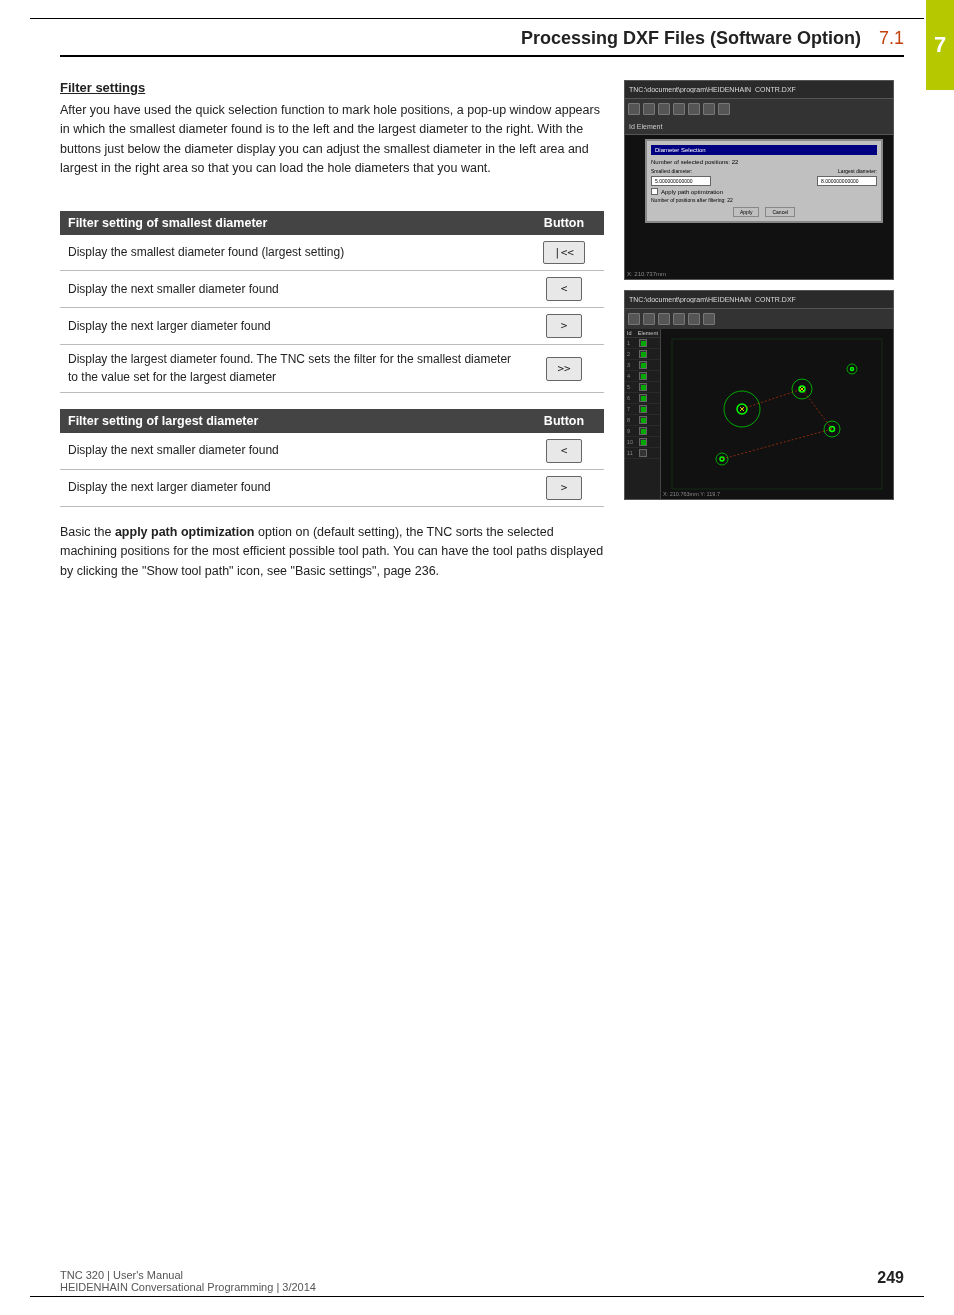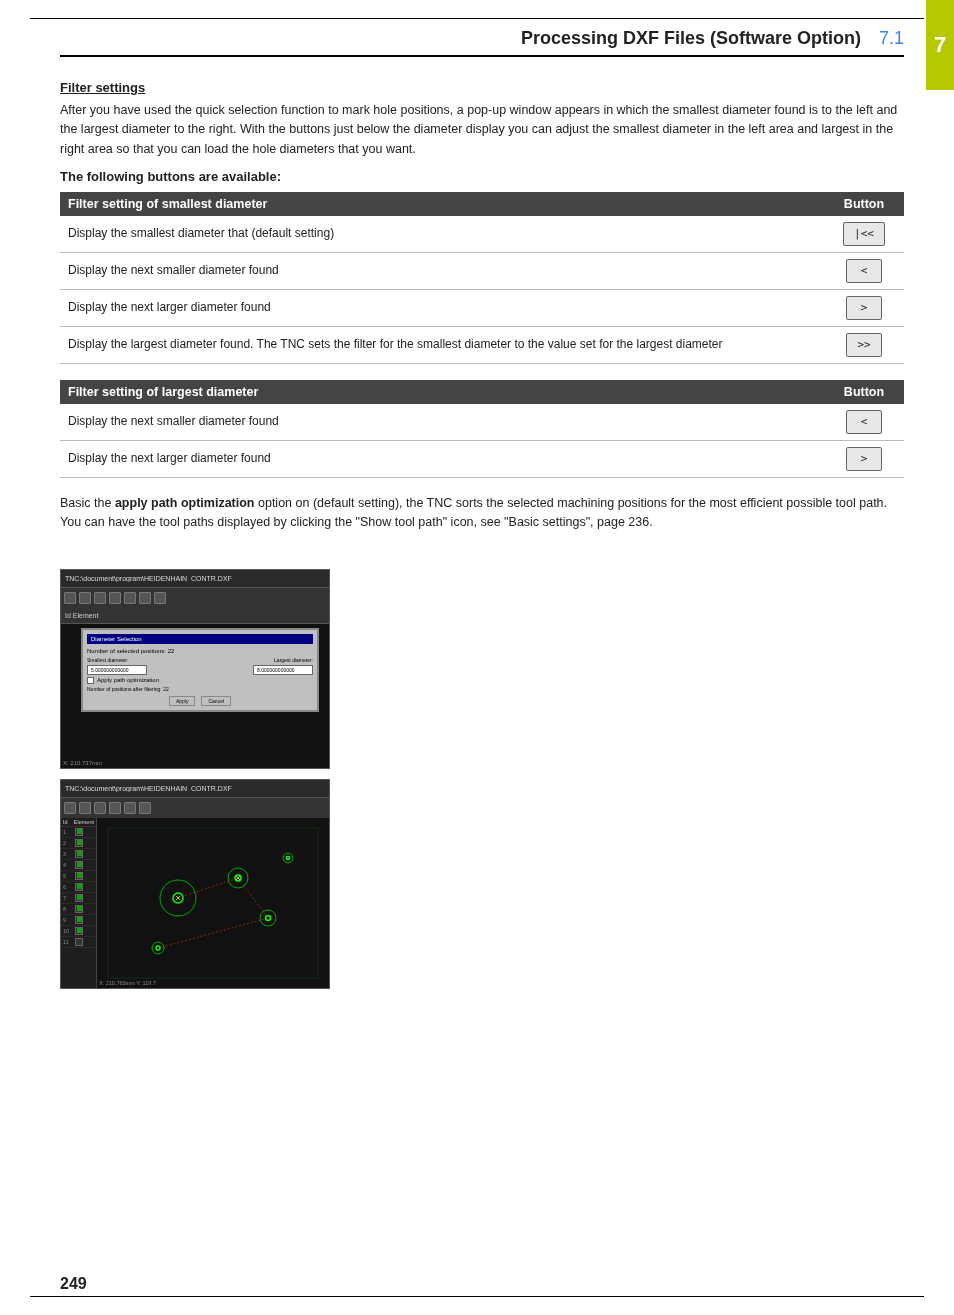--- a/index.html
+++ b/index.html
@@ -62,58 +62,57 @@
       padding-bottom: 6px;
     }
     .header-title {
       font-size: 18px;
       font-weight: bold;
       color: #222;
     }
     .header-section {
       font-size: 18px;
       font-weight: normal;
-      color: #3b82f6;
+      color: #c2410c;
       margin-left: 18px;
     }
 
     
     .content-area {
       position: absolute;
       top: 80px;
       left: 60px;
       right: 50px;
       bottom: 50px;
     }
 
     .two-col {
       display: flex;
-      gap: 36px;
-      flex-direction: column;
+      gap: 20px;
     }
     .left-col {
       flex: 1 1 0;
       min-width: 0;
     }
     .right-col {
       width: 280px;
       flex-shrink: 0;
     }
 
     
     .filter-heading {
       font-size: 13px;
       font-weight: bold;
       text-decoration: underline;
       margin-bottom: 6px;
     }
     .filter-intro {
       font-size: 12.5px;
       line-height: 1.55;
-      margin-bottom: 10px;
+      margin-bottom: 32px;
       color: #222;
     }
 
     .buttons-available {
       font-size: 13px;
       font-weight: bold;
       margin-bottom: 8px;
     }
 
     
@@ -282,32 +281,31 @@
 </div>
 
 <div class="content-area">
   <div class="two-col">
 
     <div class="left-col">
 
       <div class="filter-heading">Filter settings</div>
       <p class="filter-intro">After you have used the quick selection function to mark hole positions, a pop-up window appears in which the smallest diameter found is to the left and the largest diameter to the right. With the buttons just below the diameter display you can adjust the smallest diameter in the left area and largest in the right area so that you can load the hole diameters that you want.</p>
 
-      <div class="buttons-available">The following buttons are available:</div>
 
       <table class="filter-table">
         <thead>
           <tr>
             <th>Filter setting of smallest diameter</th>
             <th>Button</th>
           </tr>
         </thead>
         <tbody id="smallest-tbody">
             <tr>
-              <td>Display the smallest diameter that (default setting)</td>
+              <td>Display the smallest diameter found (largest setting)</td>
               <td><span class="btn-cell">|&lt;&lt;</span></td>
             </tr>
             <tr>
               <td>Display the next smaller diameter found</td>
               <td><span class="btn-cell">&lt;</span></td>
             </tr>
             <tr>
               <td>Display the next larger diameter found</td>
               <td><span class="btn-cell">&gt;</span></td>
             </tr>
@@ -522,16 +520,20 @@
             </div>
           </div>
         </div>
 
       </div>
     </div>
   </div>
 </div>
 
 <div class="page-footer">
+  <div>
+    <div>TNC 320 | User's Manual</div>
+    <div>HEIDENHAIN Conversational Programming | 3/2014</div>
+  </div>
   <div class="footer-right">249</div>
 </div>
 
 <div class="page-border-bottom"></div>
 
 </body></html>

